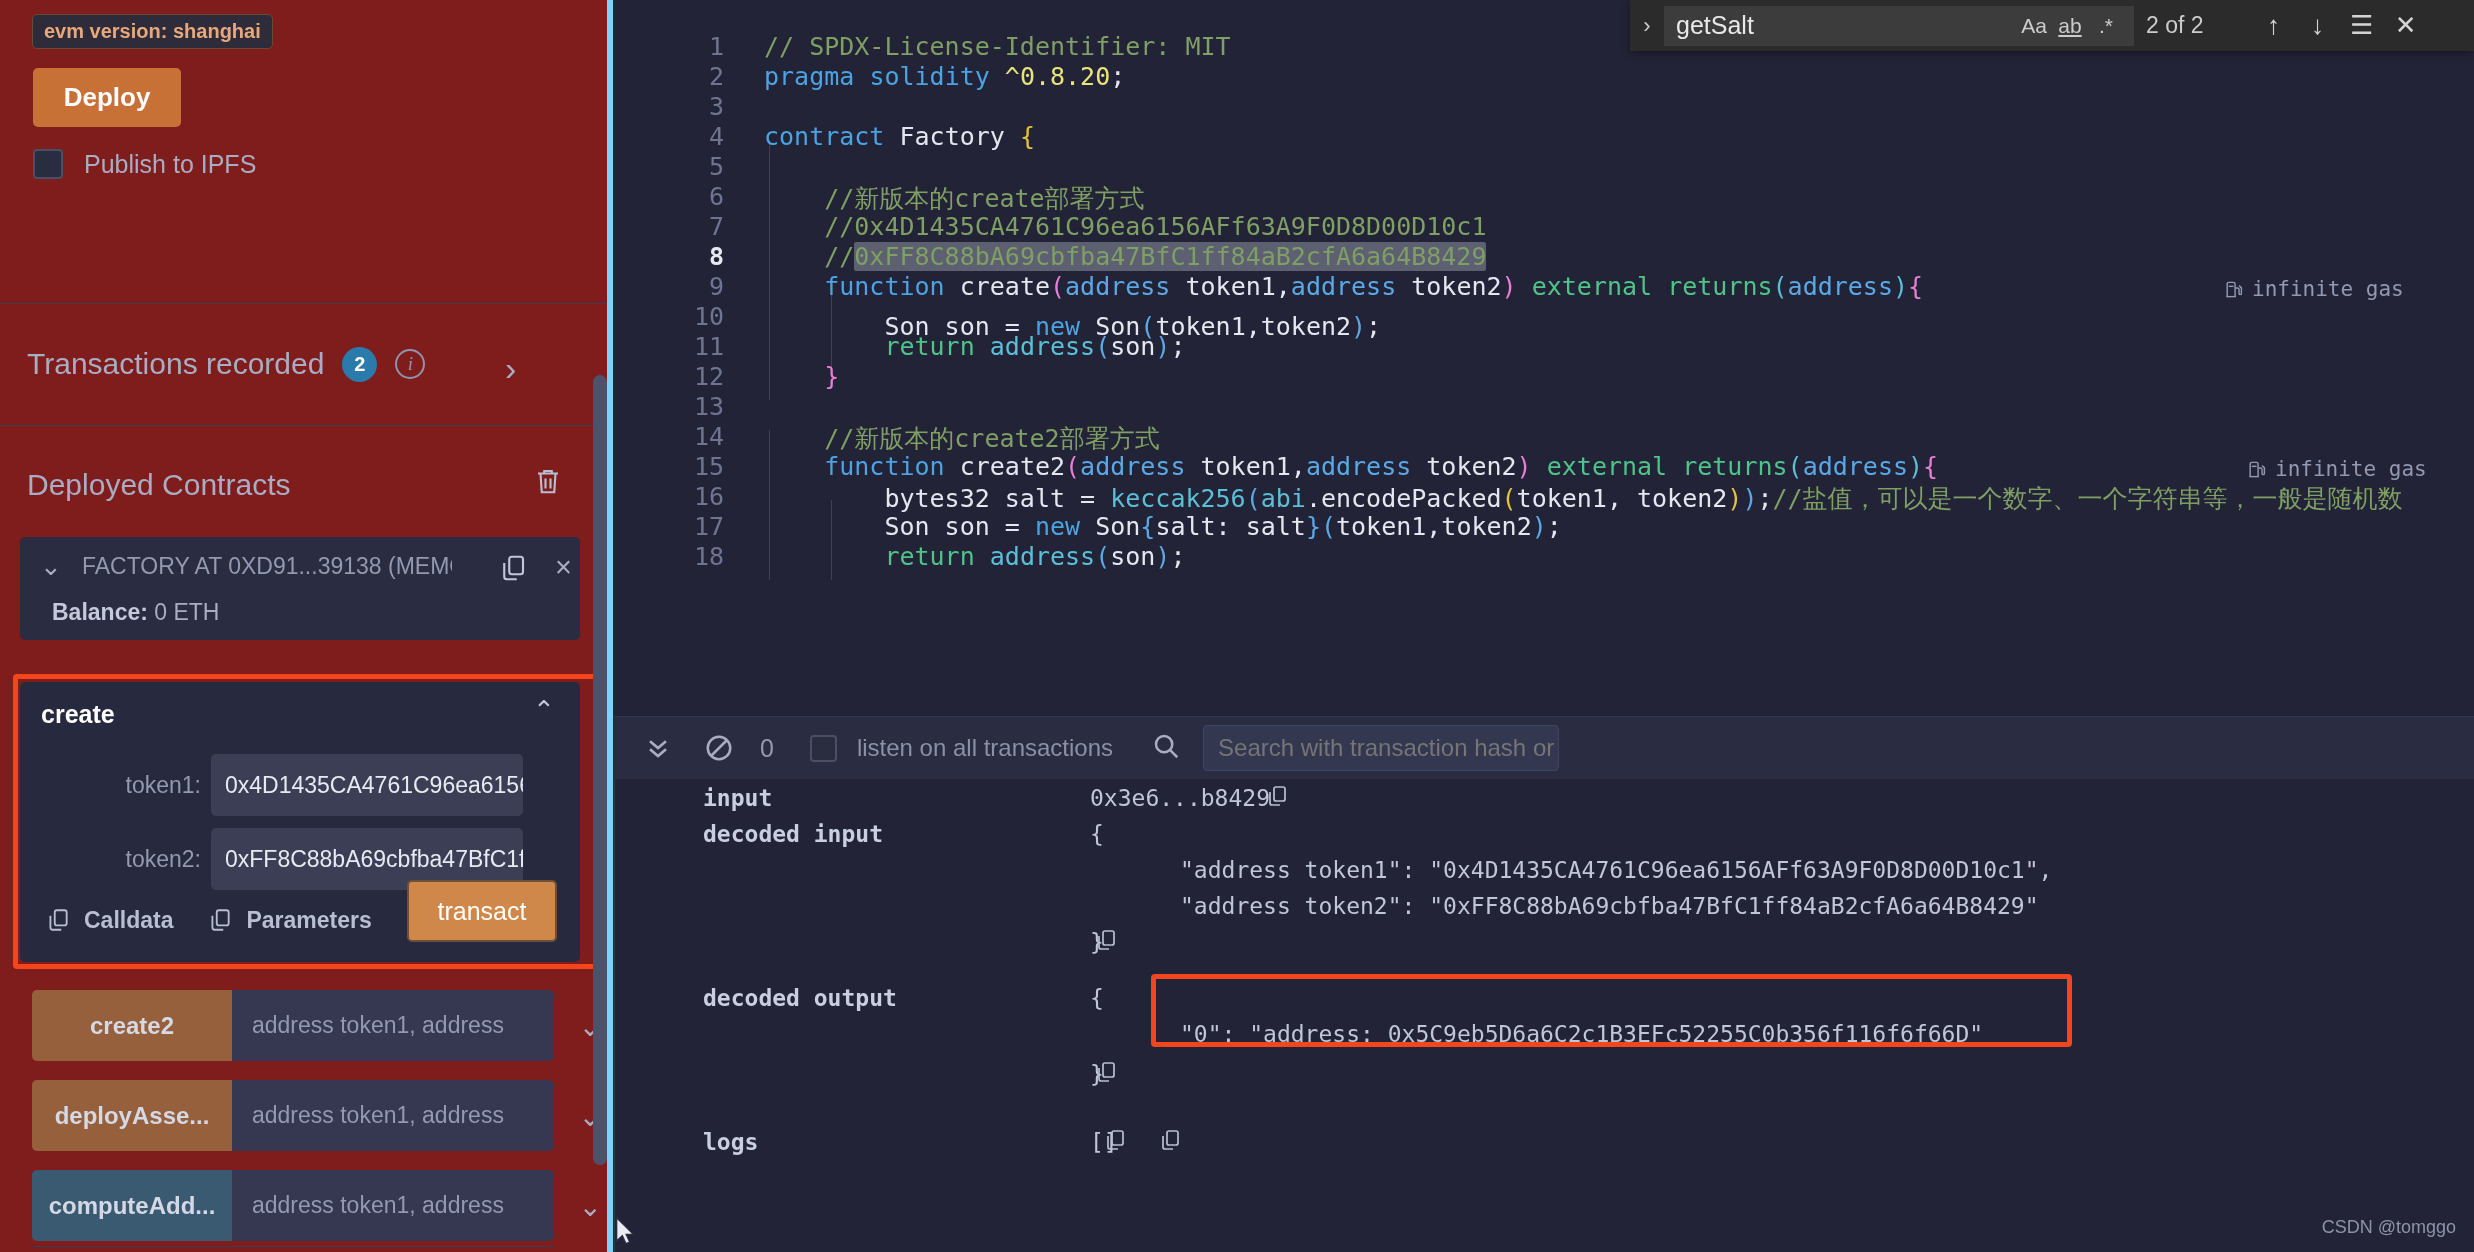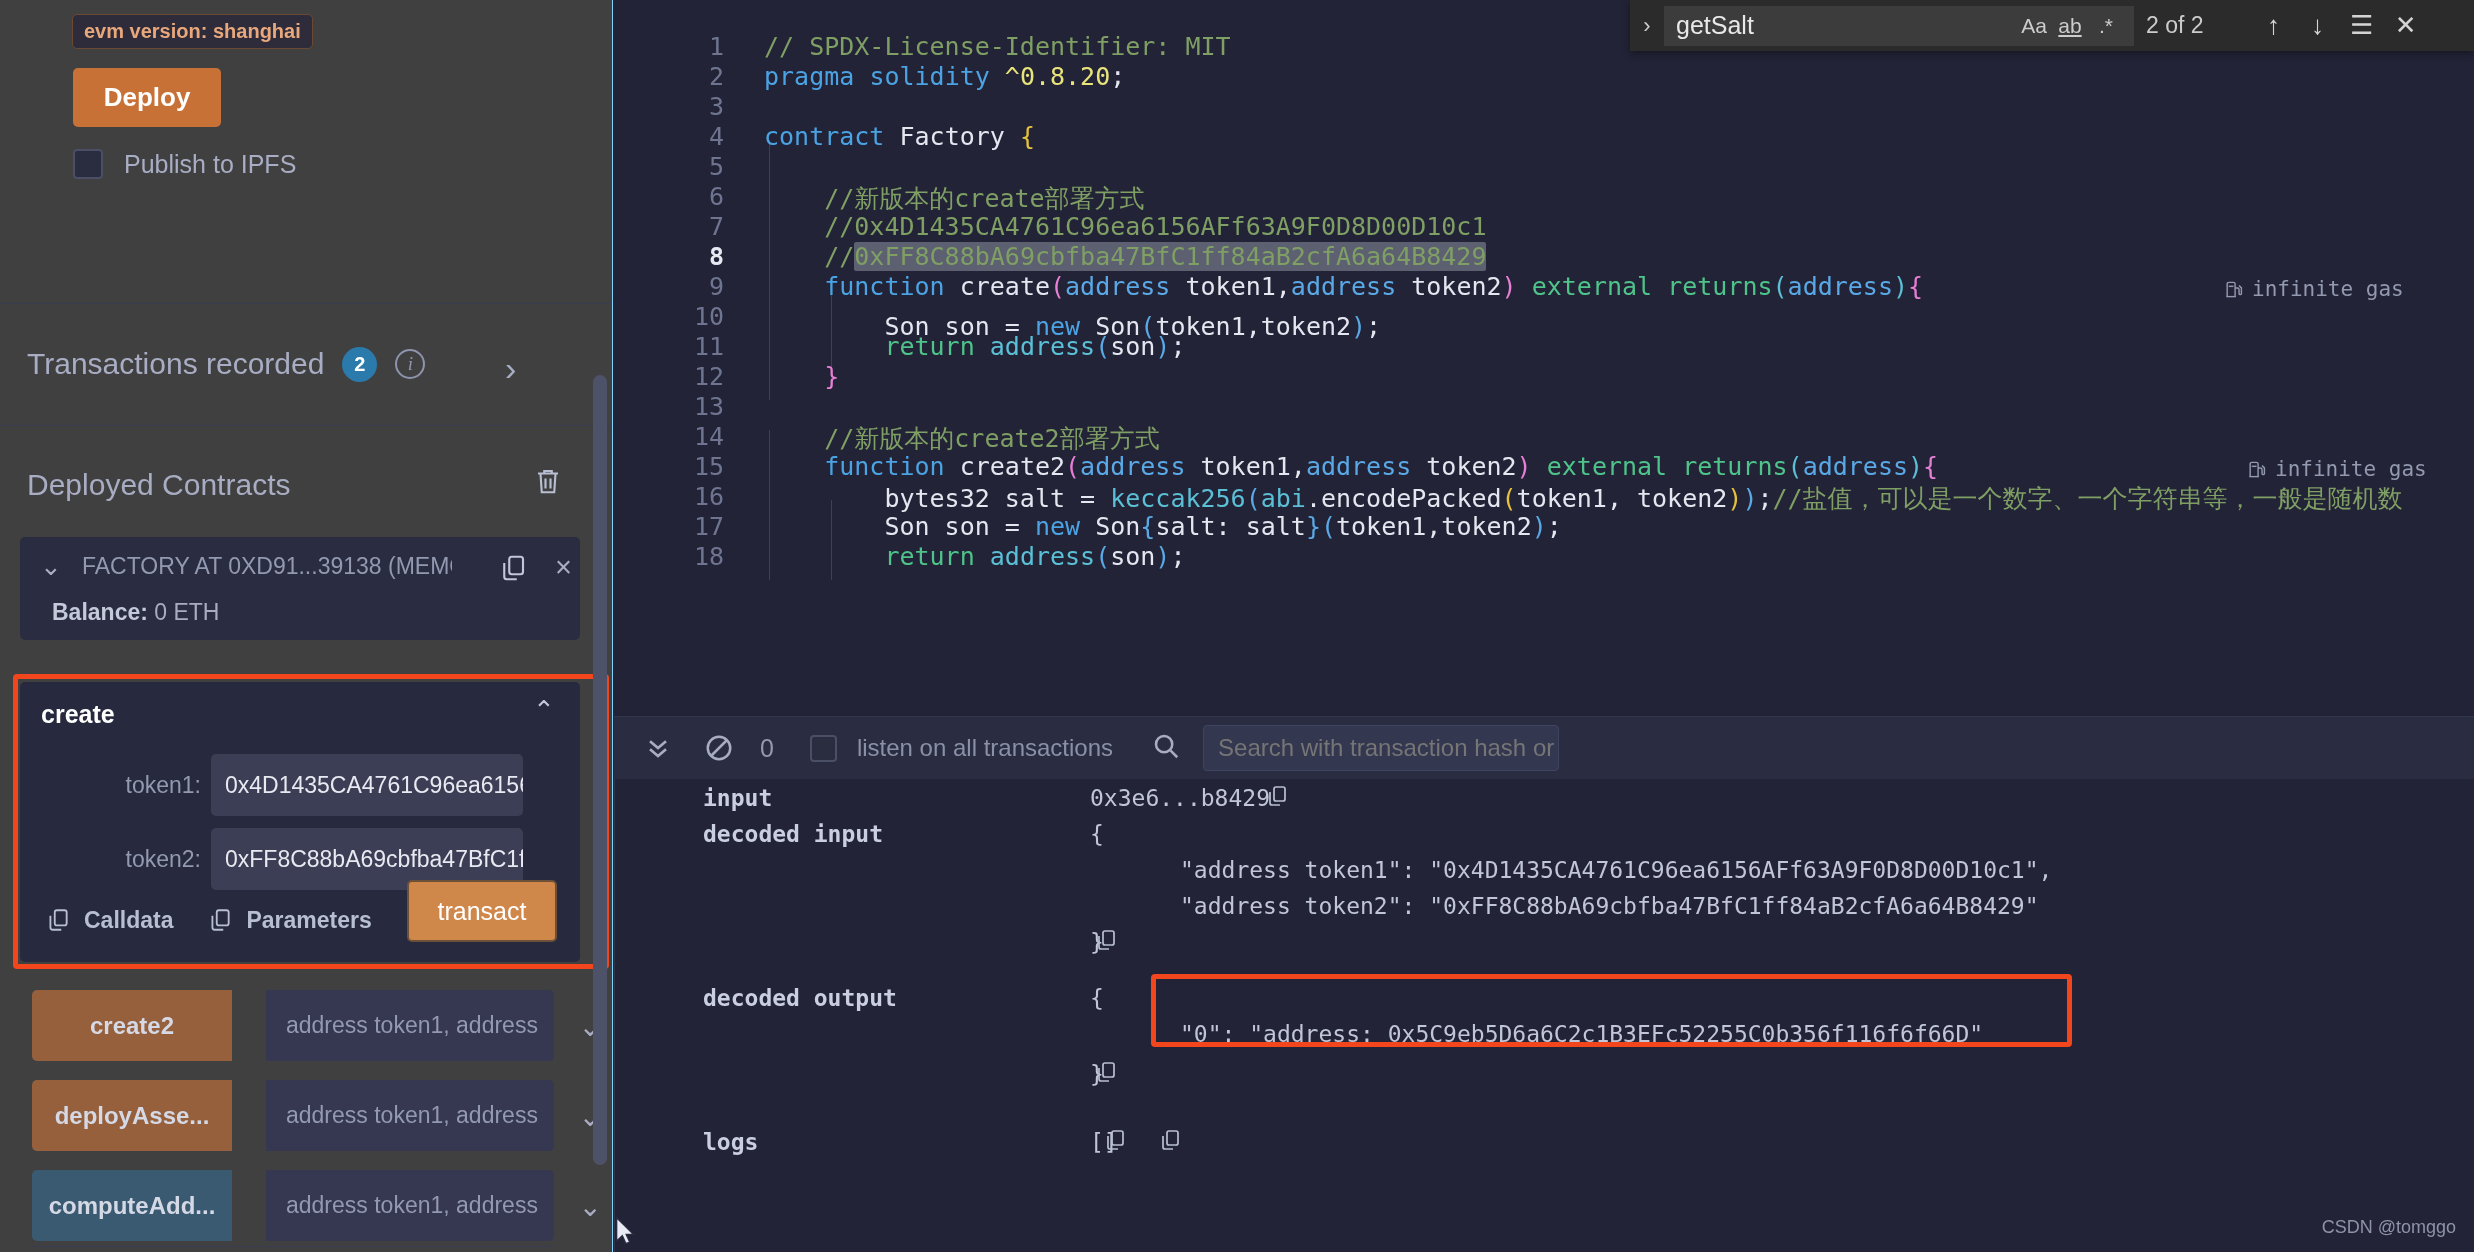--- a/index.html
+++ b/index.html
@@ -8,24 +8,23 @@
     background: #222336;
     font-family: "Liberation Sans", sans-serif;
     overflow: hidden;
   }
   body { position: relative; }
 
   
   #sidebar {
     position: absolute; left: 0; top: 0;
     width: 613px; height: 1252px;
-    background: #404040;
-    border-right: 1px solid #7dd3fc;
+    background: #7f1d1d;
+    border-right: 6px solid #7dd3fc;
     overflow: hidden;
-    padding-left: 40px;
   }
   .evm-badge {
     display: inline-block;
     margin: 14px 0 0 32px;
     padding: 5px 11px;
     border: 1px solid #6a4a33;
     border-radius: 5px;
     background: #2e2b3a;
     color: #e8a87c;
     font-size: 20px;
@@ -212,21 +211,21 @@
   }
   .fn-btn.orange { background: #96603c; }
   .fn-btn.blue   { background: #3a5a72; }
   .fn-args {
     flex: 1;
     background: #353850;
     border-radius: 0 5px 5px 0;
     color: #9399b0; font-size: 23px;
     display: flex; align-items: center;
     padding-left: 20px;
-    overflow: hidden; white-space: nowrap; margin-left: 34px;
+    overflow: hidden; white-space: nowrap;
   }
   .fn-down {
     position: absolute; right: -48px; top: 20px;
     color: #a8adc4; font-size: 28px;
   }
   #fnrow1 { top: 990px; }
   #fnrow2 { top: 1080px; }
   #fnrow3 { top: 1170px; }
   .bottom-rule { position: absolute; left: 32px; top: 1246px; width: 522px; height: 1px; background: #3a3d52; }
 

